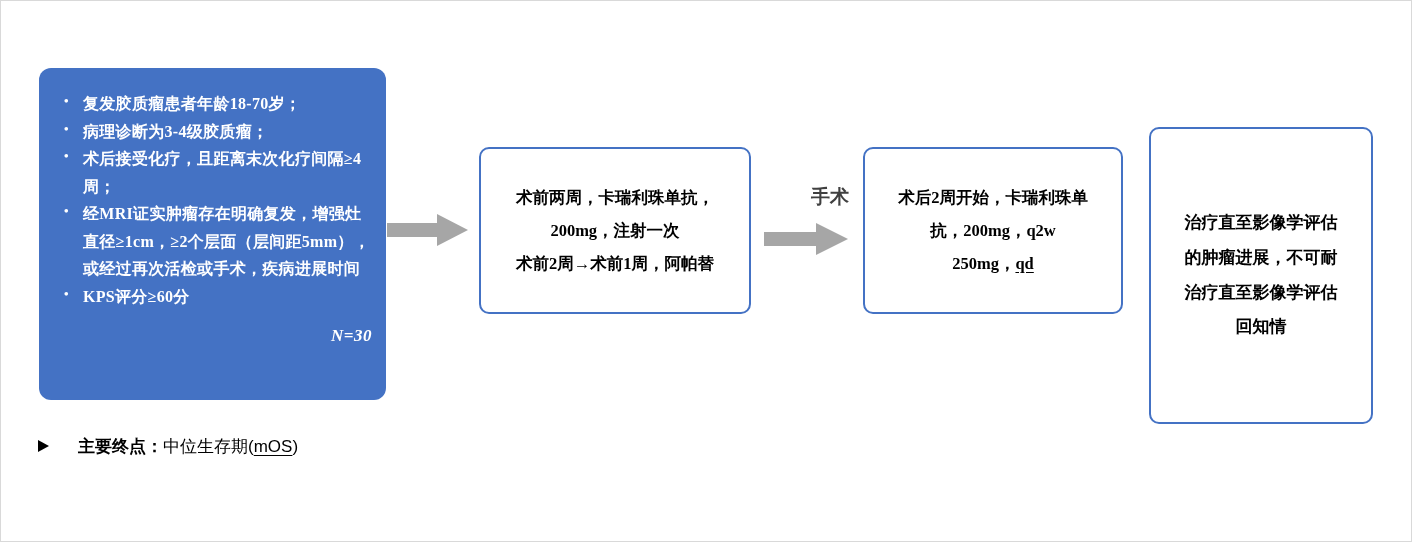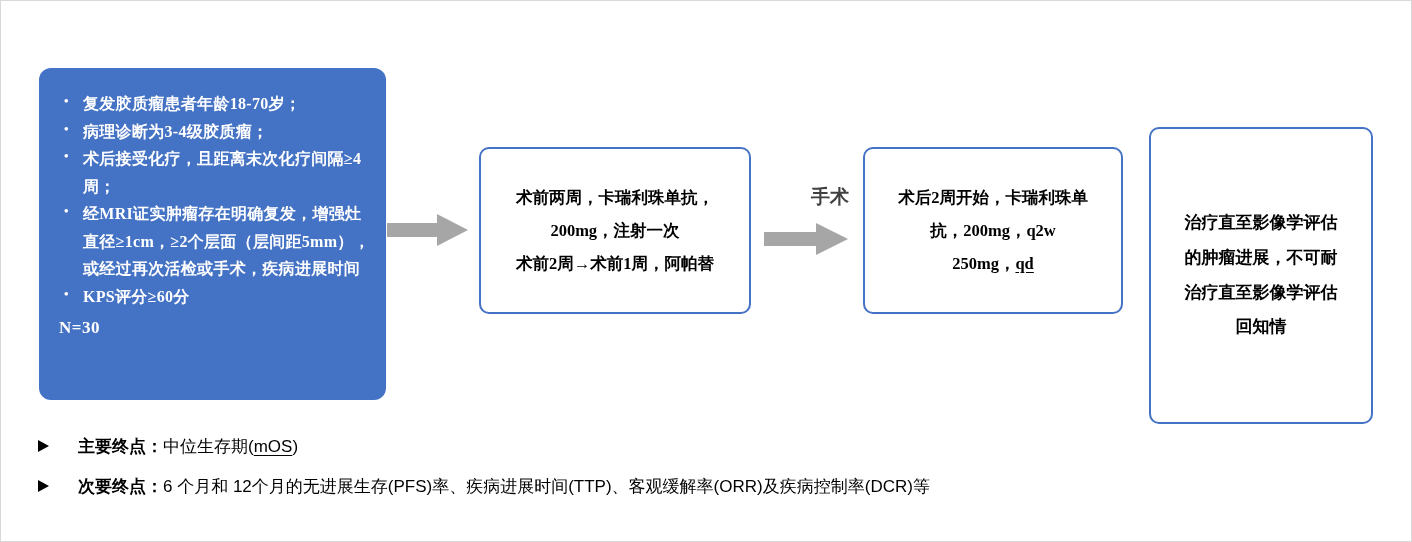--- a/index.html
+++ b/index.html
@@ -34,25 +34,26 @@
     letter-spacing: 0.3px;
   }
   .bullets .dot {
     flex: 0 0 24px;
     width: 24px;
     padding-left: 5px;
     font-size: 13px;
   }
   .bullets .btext { flex: 1; }
   .n-label {
-    text-align: left;
+    text-align: right;
     font-weight: bold;
     font-size: 17px;
-    margin-top: 8px;
+    margin-top: 16px;
     letter-spacing: 0.5px;
+    font-style: italic;
   }
 
   
   .arrow { position: absolute; }
   .arrow1 { left: 386px; top: 211px; }
   .arrow2 { left: 763px; top: 220px; }
   .surgery-label {
     position: absolute;
     left: 763px; top: 183px;
     width: 85px;
@@ -155,22 +156,15 @@
   </div>
 
   <div class="endpoints">
     <div class="endpoint">
       <svg class="chev" width="13" height="14" viewBox="0 0 13 14" aria-hidden="true">
         <polygon points="1,1 12,7 1,13" fill="#000000"></polygon>
       </svg>
       <span class="elabel">主要终点：</span>
       <span class="etext"><span>中位生存期(</span><span class="u">mOS</span><span>)</span></span>
     </div>
-    <div class="endpoint">
-      <svg class="chev" width="13" height="14" viewBox="0 0 13 14" aria-hidden="true">
-        <polygon points="1,1 12,7 1,13" fill="#000000"></polygon>
-      </svg>
-      <span class="elabel">次要终点：</span>
-      <span class="etext">6 个月和 12个月的无进展生存(PFS)率、疾病进展时间(TTP)、客观缓解率(ORR)及疾病控制率(DCR)等</span>
-    </div>
   </div>
 
 </div>
 
 </body></html>

